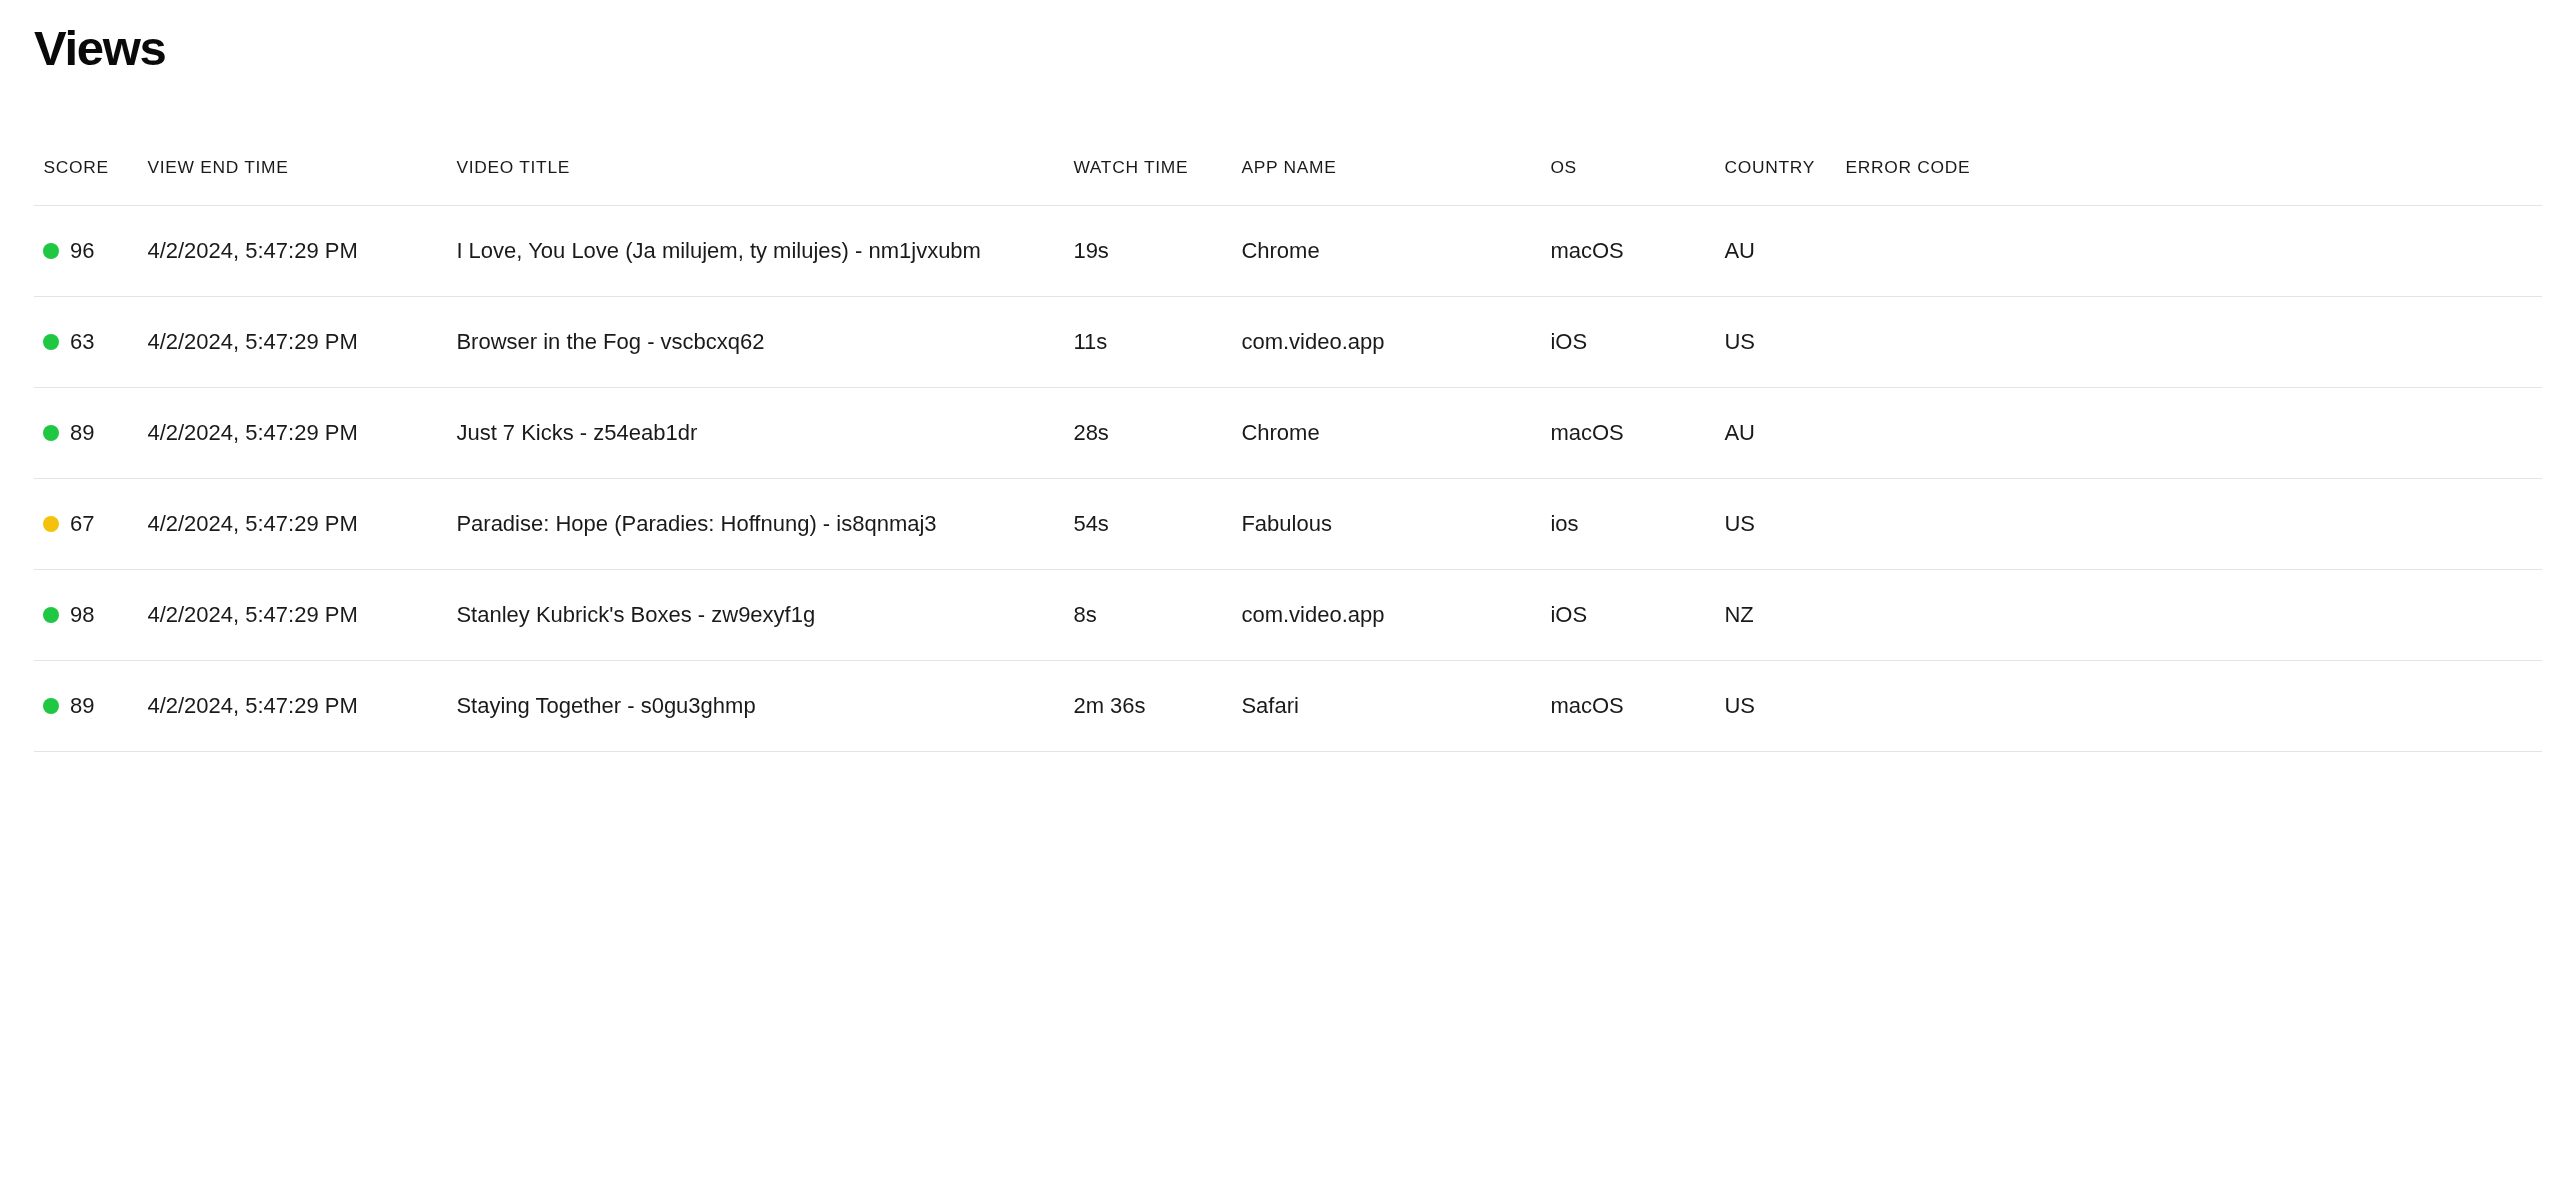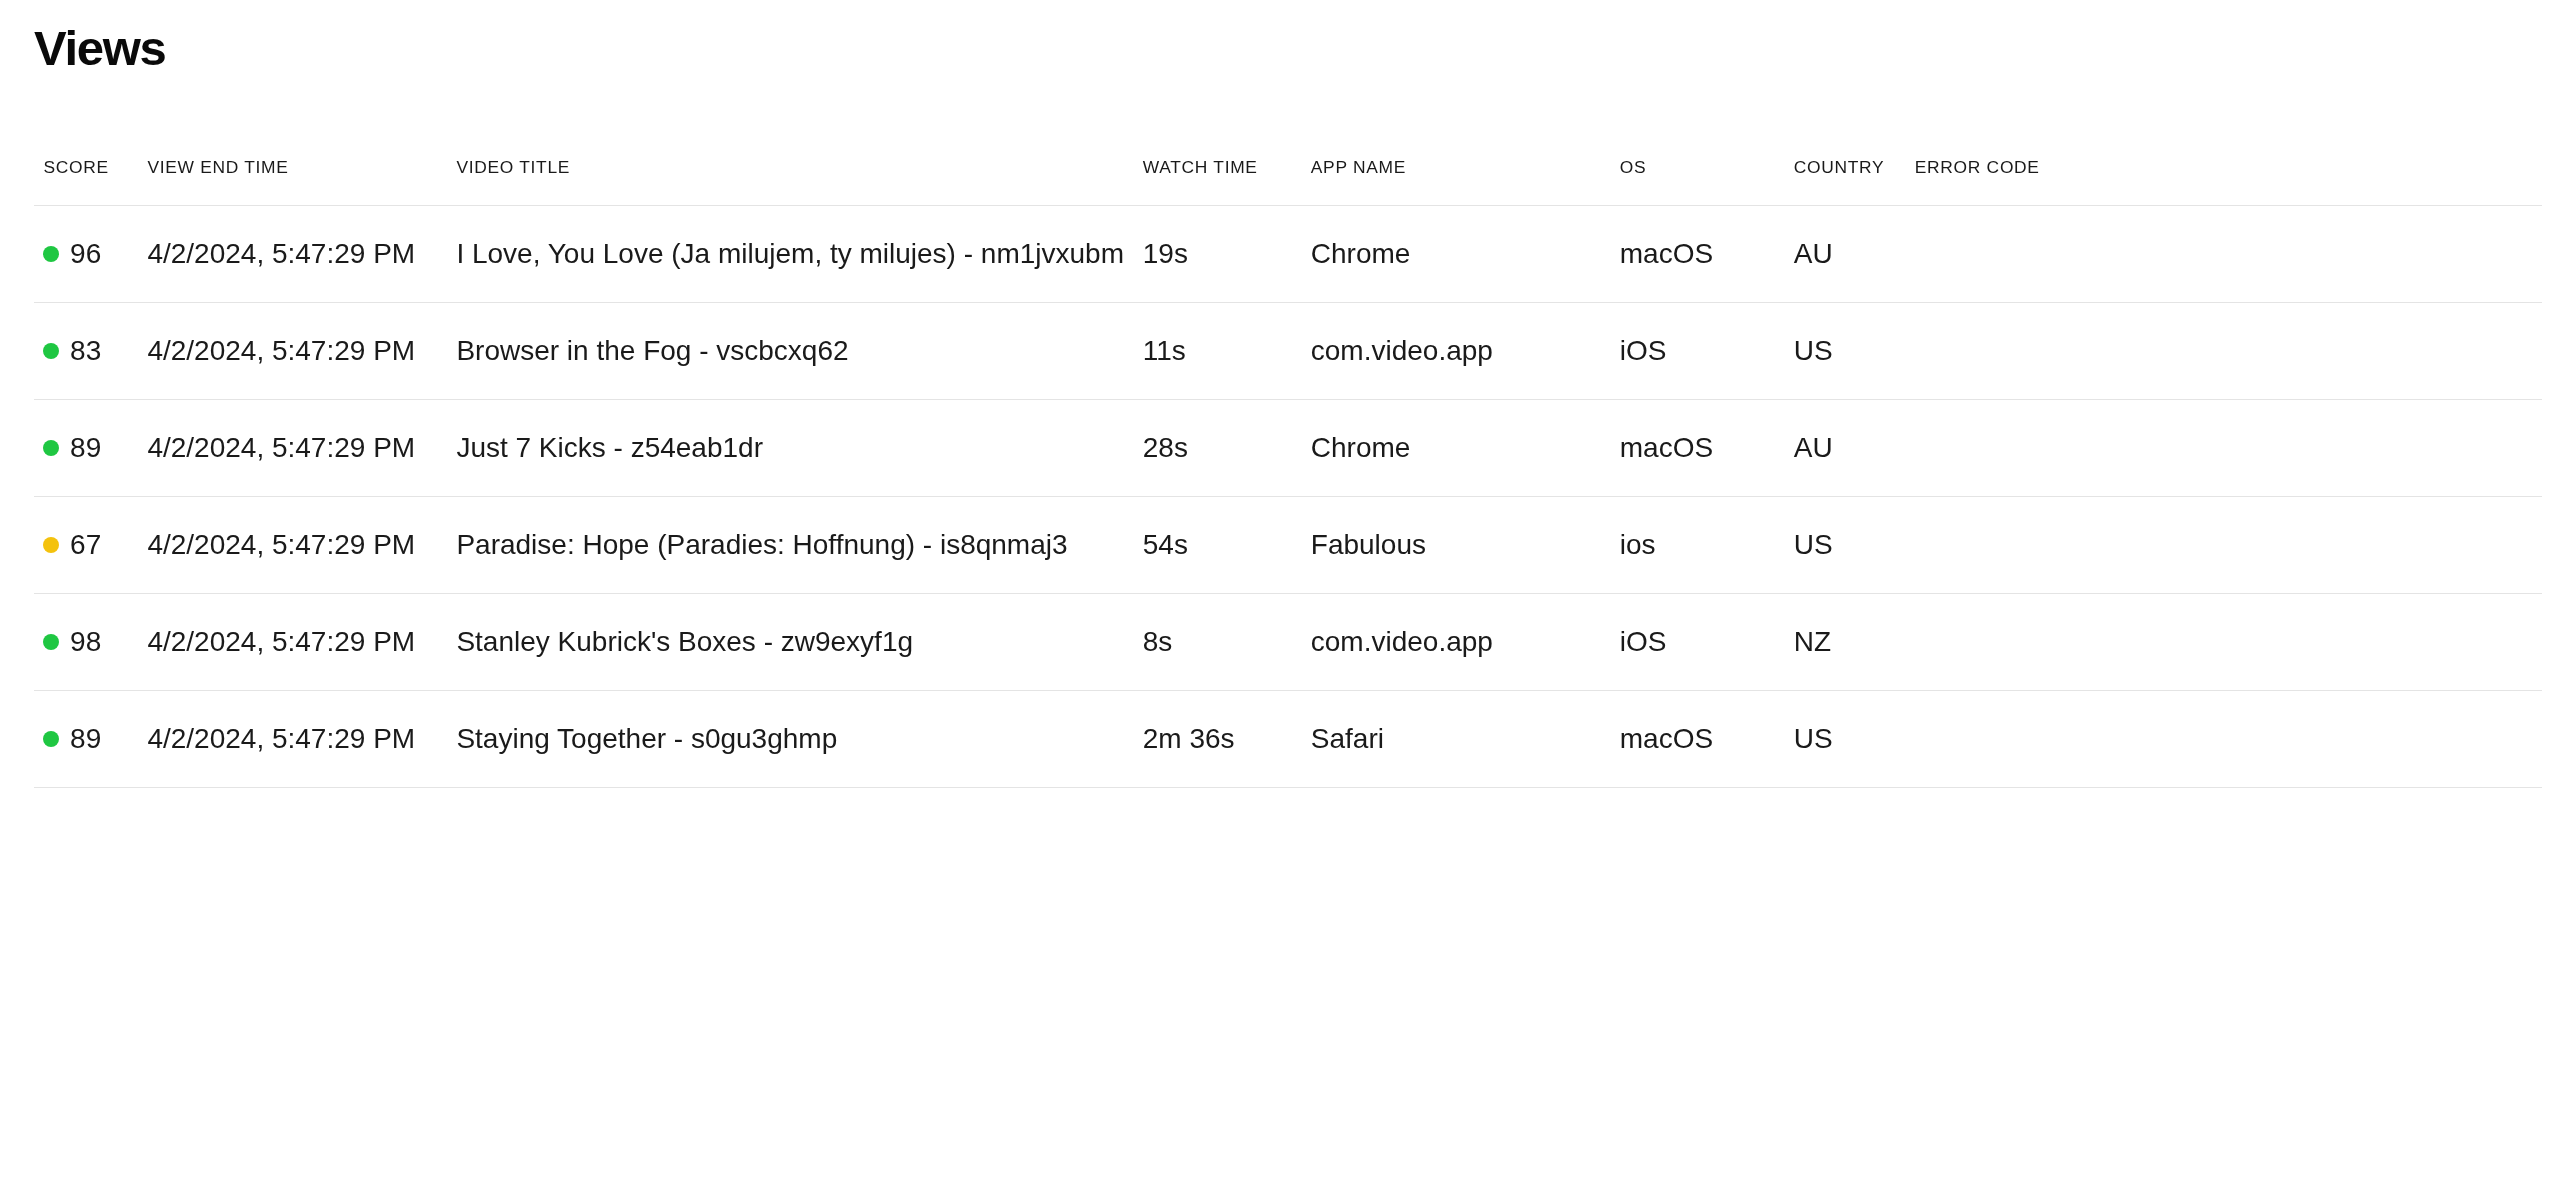--- a/index.html
+++ b/index.html
@@ -33,21 +33,21 @@
       padding: 0 9.4px 27px 9.4px;
       text-transform: uppercase;
       border-bottom: 0.7px solid #e4e4e4;
       white-space: nowrap;
     }
     .views-table tbody tr {
       border-bottom: 0.7px solid #e4e4e4;
     }
     .views-table tbody td {
       padding: 32px 9.4px;
-      font-size: 28px;
+      font-size: 22px;
       font-weight: 400;
       color: #1a1a1a;
       white-space: nowrap;
       vertical-align: middle;
     }
     .col-score { width: 104px; }
     .col-end-time { width: 309px; }
     .col-title { width: 617px; }
     .col-watch-time { width: 168px; }
     .col-app { width: 309px; }
@@ -99,21 +99,21 @@
         <td>19s</td>
         <td>Chrome</td>
         <td>macOS</td>
         <td>AU</td>
         <td></td>
       </tr>
       <tr>
         <td>
           <div class="score-cell">
             <span class="score-dot" style="background: rgb(31, 199, 66);"></span>
-            <span>83</span>
+            <span>63</span>
           </div>
         </td>
         <td>4/2/2024, 5:47:29 PM</td>
         <td>Browser in the Fog - vscbcxq62</td>
         <td>11s</td>
         <td>com.video.app</td>
         <td>iOS</td>
         <td>US</td>
         <td></td>
       </tr>

